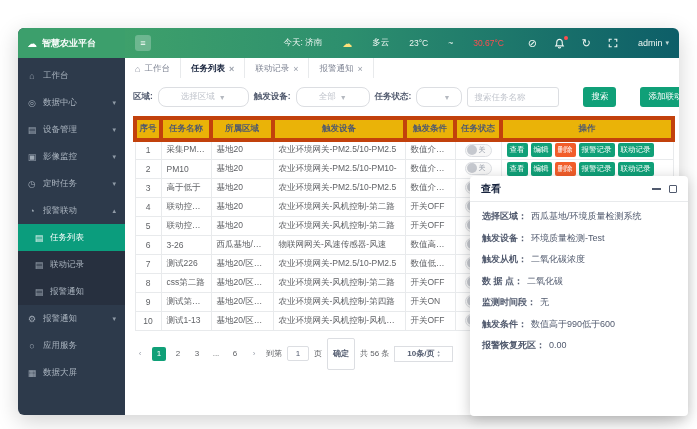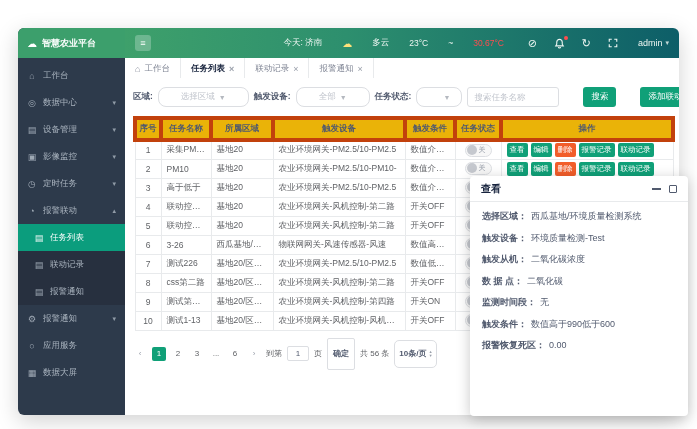--- a/index.html
+++ b/index.html
@@ -84,22 +84,22 @@
   
   .pager { display:flex; align-items:center; gap:5px; margin-top:7px; font-size:8px; color:#606266; }
   .pg { min-width:14px; height:14px; display:flex; align-items:center; justify-content:center;
     border-radius:2px; cursor:pointer; padding:0 2px; }
   .pg.active { background:#10a078; color:#fff; }
   .pg-arrow { color:#9aa0ab; }
   .goto-input { width:22px; height:15px; border:1px solid #dcdee2; border-radius:2px; text-align:center;
     font-size:8px; color:#515a6e; font-family:inherit; }
   .confirm-btn { border:1px solid #dcdee2; background:#fff; border-radius:2px; height:32px; font-size:8px;
     color:#515a6e; padding:0 5px; cursor:pointer; font-family:inherit; font-weight:bold; }
-  .perpage { display:inline-flex; align-items:center; gap:3px; border:1px solid #dcdee2; border-radius:5px;
-    height:28px; padding:0 4px; font-size:8px; color:#515a6e; cursor:pointer; font-weight:bold; }
+  .perpage { display:inline-flex; align-items:center; gap:3px; border:1px solid #dcdee2; border-radius:0;
+    height:16px; padding:0 12px; font-size:8px; color:#515a6e; cursor:pointer; font-weight:bold; }
   .updown { display:flex; flex-direction:column; font-size:4.5px; line-height:4px; color:#9aa0ab; }
 
   
   .dialog { position:absolute; left:470px; top:176px; width:218px; height:240px; background:#fff;
     border-radius:4px; box-shadow:0 3px 14px rgba(0,0,0,.22); z-index:50; }
   .dlg-head { display:flex; align-items:center; height:26px; padding:0 11px; border-bottom:1px solid #e8eaec; }
   .dlg-title { font-size:10px; font-weight:bold; color:#17233d; }
   .dlg-icons { margin-left:auto; display:flex; align-items:center; gap:8px; }
   .dlg-min { width:9px; height:2px; background:#515a6e; cursor:pointer; }
   .dlg-max { width:8px; height:8px; border:1.3px solid #515a6e; border-radius:1px; cursor:pointer; }

